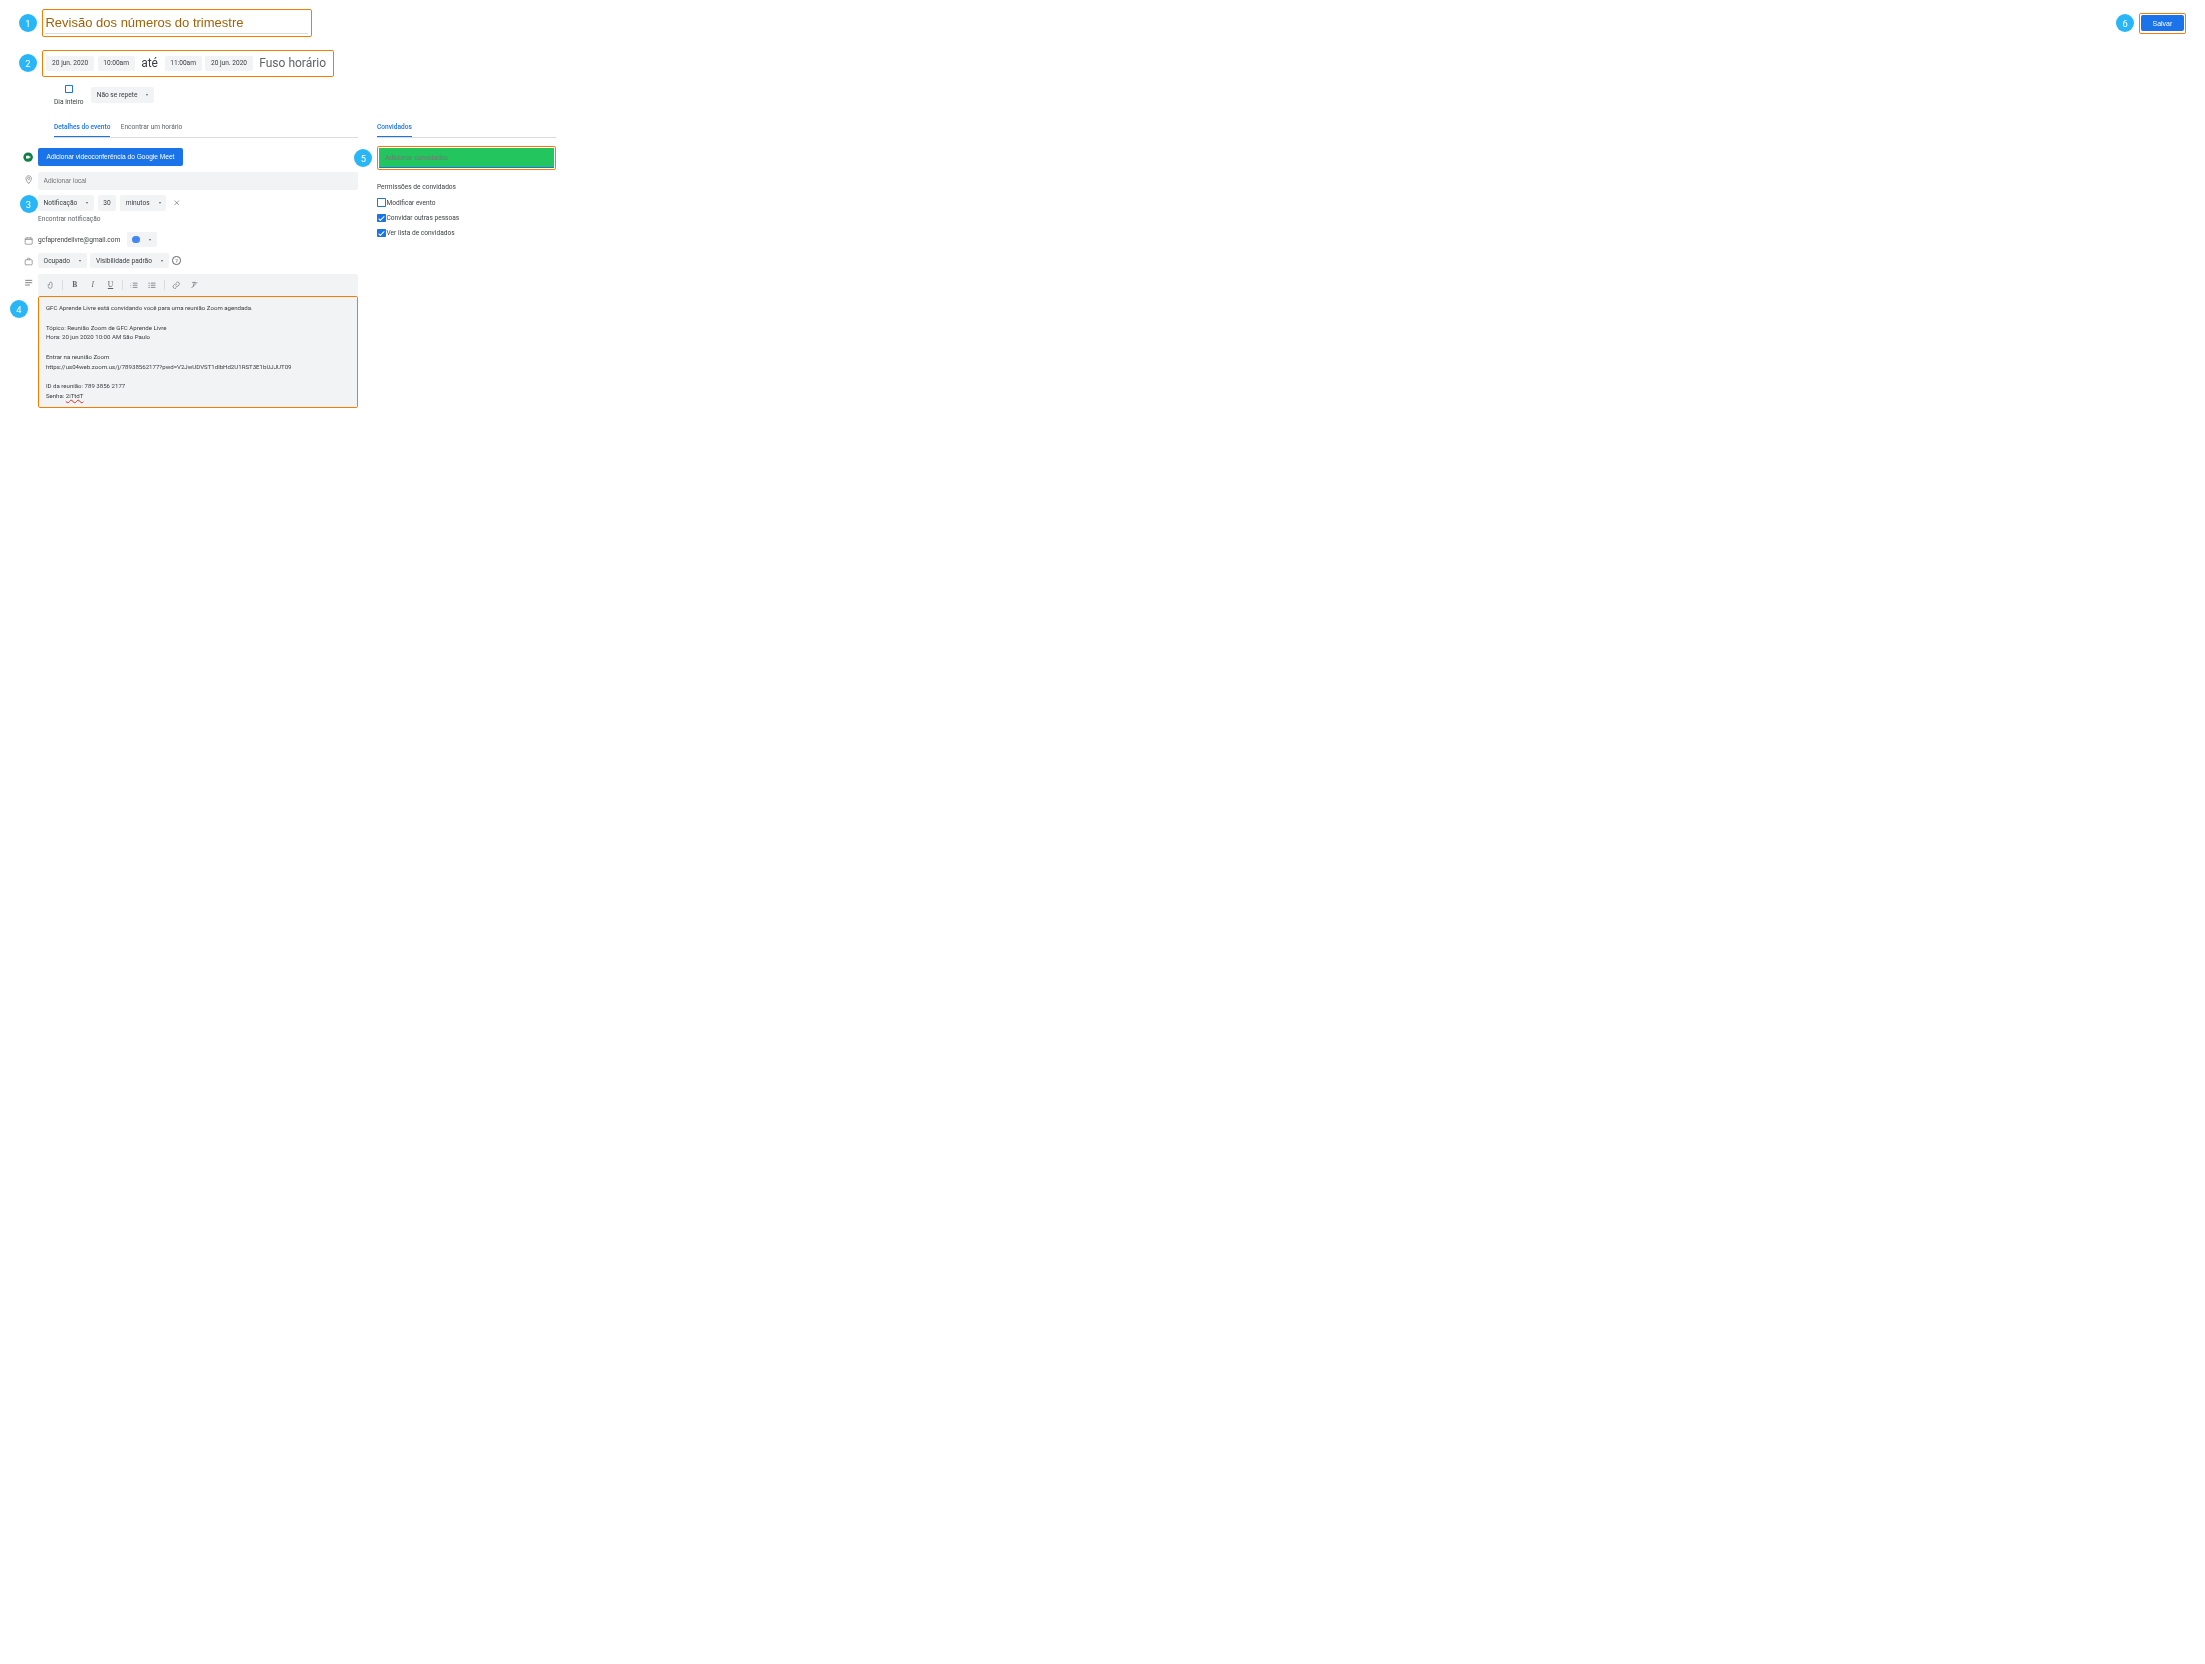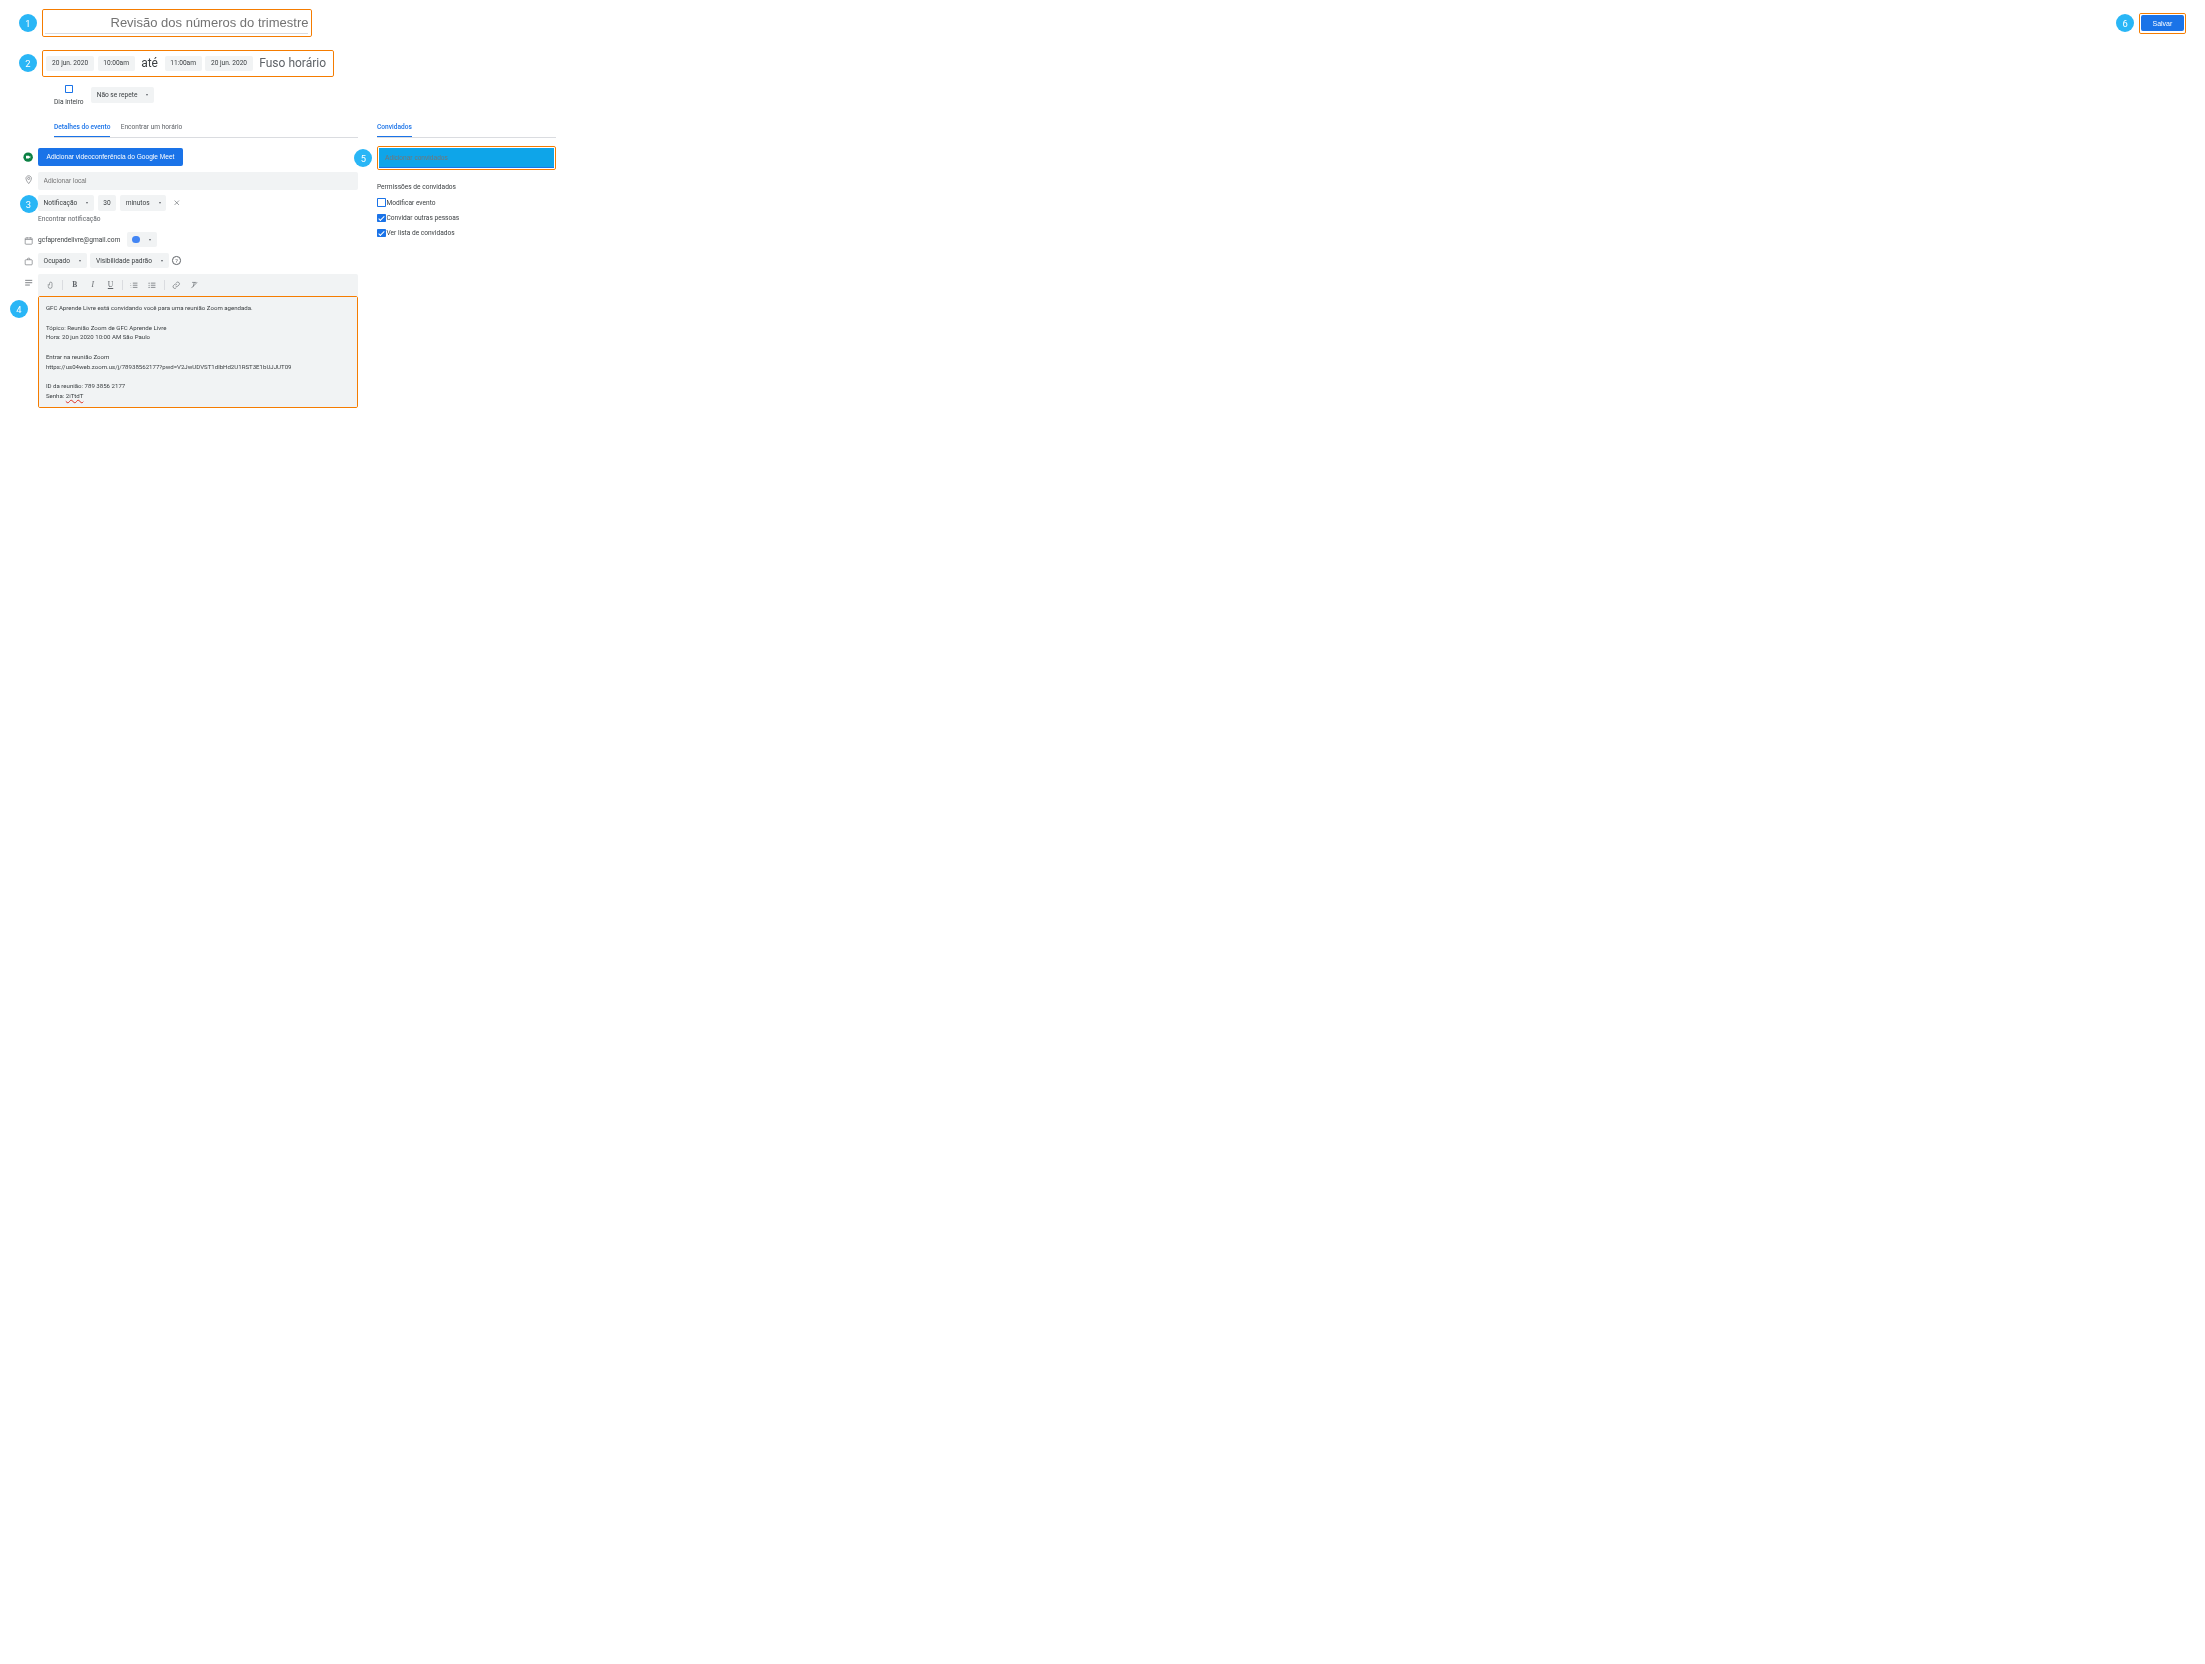--- a/index.html
+++ b/index.html
@@ -8,27 +8,26 @@
     background: #fff;
     color: #3c4043;
     padding: 9.4px 19px;
     font-size: 6.6px;
   }
   .row { display: flex; align-items: center; gap: 4.7px; }
   .title-row { margin-bottom: 13px; position: relative; }
   .title-input {
     font-size: 13px;
     font-weight: 400;
-    color: #737373;
+    color: #a16207;
     border: none;
     border-bottom: 0.5px solid #dadce0;
     padding: 2.8px 0;
     width: 263px;
     outline: none;
-    text-align: right;
   }
   .save-btn {
     background: #1a73e8;
     color: #fff;
     border: none;
     padding: 4.7px 11.3px;
     font-size: 7px;
     border-radius: 1.9px;
     cursor: pointer;
   }
@@ -107,21 +106,21 @@
   }
   .tb-sep { width: 0.5px; height: 10.3px; background: #dadce0; margin: 0 1.9px; }
   .desc-box {
     background: #f1f3f4; padding: 6.6px; font-size: 6.1px;
     color: #3c4043; border-radius: 0 0 1.9px 1.9px;
     white-space: pre-wrap; line-height: 1.6; min-height: 85px;
   }
   .spell-error { text-decoration: underline wavy #d93025; text-underline-offset: 0.9px; }
   .guest-input {
     width: 100%; border: none; border-bottom: 0.9px solid #1a73e8;
-    background: #0ea5e9; padding: 5.6px; font-size: 6.6px;
+    background: #22c55e; padding: 5.6px; font-size: 6.6px;
     outline: none; color: #3c4043;
   }
   .perm-section { margin-top: 13px; }
   .perm-title { color: #3c4043; margin-bottom: 7.5px; font-size: 6.6px; }
   .perm-row { display: flex; align-items: center; gap: 1px; margin-bottom: 6.6px; }
   svg { display: block; }
   .right-header-tabs { border-bottom: 0.5px solid #dadce0; margin-bottom: 8.5px; }
   .title-spacer { flex: 1; }
 </style>
 </head>

